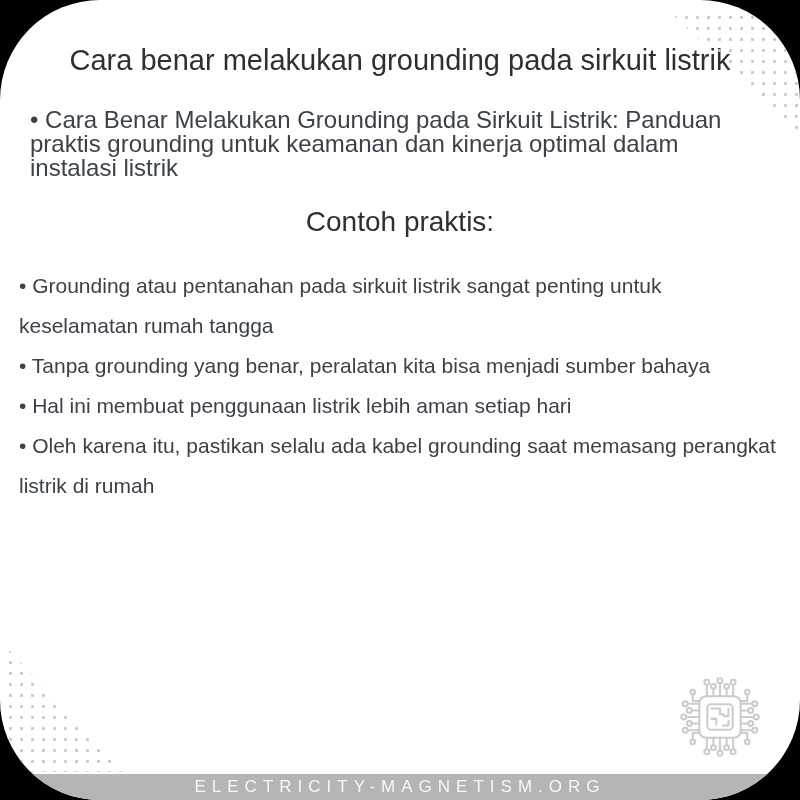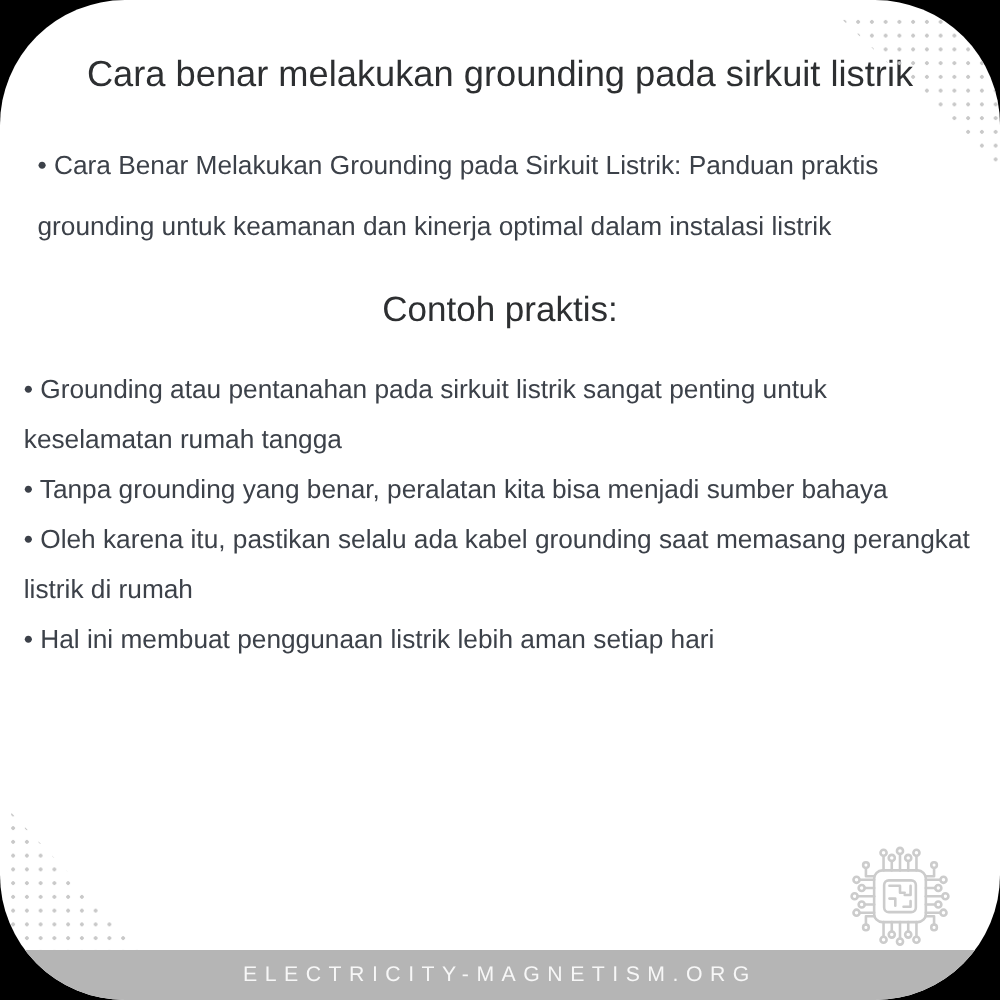--- a/index.html
+++ b/index.html
@@ -43,22 +43,22 @@
   .page-title{
     margin:40px 36px 0;
     text-align:center;
     font-size:29px;
     font-weight:400;
     color:var(--title-text);
     line-height:40px;
   }
   .intro{
     margin:28px 30px 0;
-    font-size:21px;
-    line-height:49px;
+    font-size:24px;
+    line-height:24px;
     color:var(--body-text);
   }
   .section-heading{
     margin:22px 30px 12px;
     text-align:center;
     font-size:28px;
     font-weight:400;
     color:var(--title-text);
     line-height:40px;
   }
@@ -74,21 +74,21 @@
     position:absolute;
     right:33px;
     bottom:32px;
     width:94px;
     height:102px;
   }
   .chip svg{width:100%;height:100%;display:block}
   .footer-bar{
     position:absolute;
     left:0; right:0; bottom:0;
-    height:40px;
+    height:26px;
     background:var(--footer-bar);
     display:flex;
     align-items:center;
     justify-content:center;
   }
   .footer-bar span{
     color:var(--footer-text);
     font-size:17px;
     letter-spacing:6px;
     font-weight:400;
@@ -104,22 +104,22 @@
 
   <h1 class="page-title">Cara benar melakukan grounding pada sirkuit listrik</h1>
 
   <p class="intro">• Cara Benar Melakukan Grounding pada Sirkuit Listrik: Panduan praktis grounding untuk keamanan dan kinerja optimal dalam instalasi listrik</p>
 
   <h2 class="section-heading">Contoh praktis:</h2>
 
   <div class="bullet-list">
     <p>• Grounding atau pentanahan pada sirkuit listrik sangat penting untuk keselamatan rumah tangga</p>
     <p>• Tanpa grounding yang benar, peralatan kita bisa menjadi sumber bahaya</p>
+    <p>• Hal ini membuat penggunaan listrik lebih aman setiap hari</p>
     <p>• Oleh karena itu, pastikan selalu ada kabel grounding saat memasang perangkat listrik di rumah</p>
-    <p>• Hal ini membuat penggunaan listrik lebih aman setiap hari</p>
   </div>
 
   <div class="chip">
     <svg viewBox="0 0 100 100" fill="none" stroke="#cccccc" stroke-width="2.2" stroke-linecap="round" stroke-linejoin="round">
 
       <rect x="28" y="28" width="44" height="44" rx="7"></rect>
       <rect x="36.5" y="36.5" width="27" height="27" rx="4"></rect>
 
       <path d="M41 41 h9 v6 h4"></path>
       <path d="M59 41 v8 h-5"></path>

